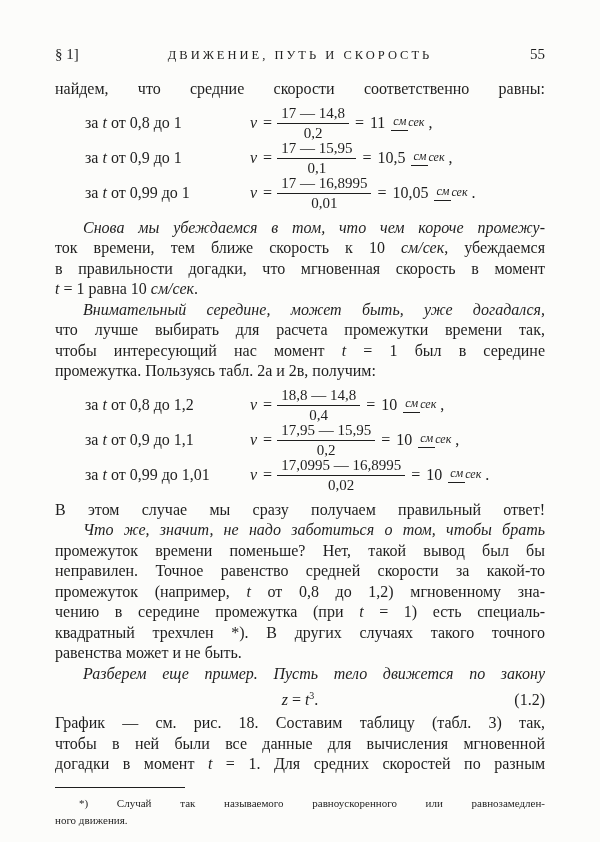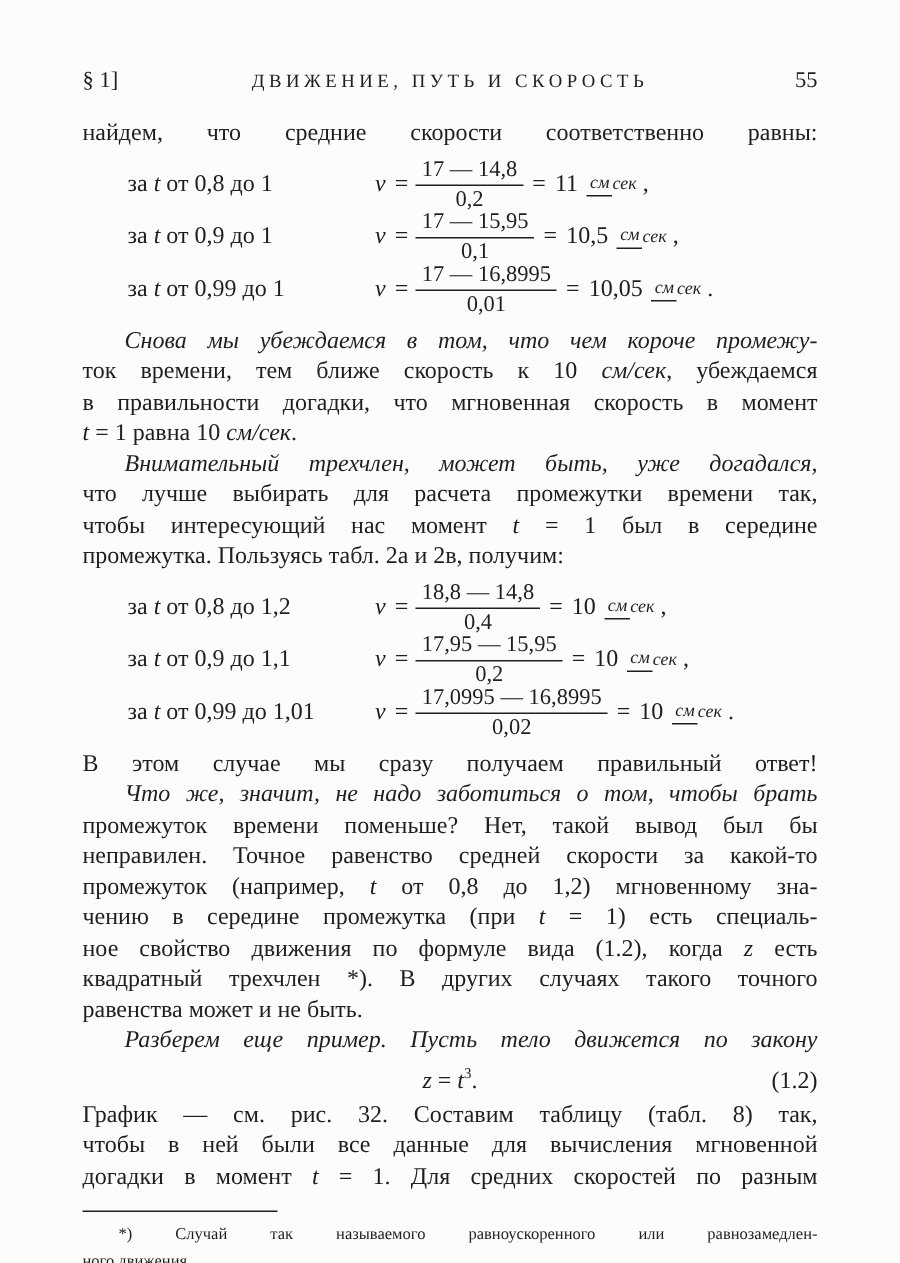--- a/index.html
+++ b/index.html
@@ -130,21 +130,21 @@
   </div>
 
   <div>
     <div class="line ind"><span>Снова мы убеждаемся в том, что чем короче промежу-</span></div>
     <div class="line"><span>ток времени, тем ближе скорость к 10 </span><span class="it">см/сек</span><span>, убеждаемся</span></div>
     <div class="line"><span>в правильности догадки, что мгновенная скорость в момент</span></div>
     <div class="line last"><span class="it">t</span><span> = 1 равна 10 </span><span class="it">см/сек</span><span>.</span></div>
   </div>
 
   <div>
-    <div class="line ind"><span>Внимательный трехчлен, может быть, уже догадался,</span></div>
+    <div class="line ind"><span>Внимательный середине, может быть, уже догадался,</span></div>
     <div class="line"><span>что лучше выбирать для расчета промежутки времени так,</span></div>
     <div class="line"><span>чтобы интересующий нас момент </span><span class="it">t</span><span> = 1 был в середине</span></div>
     <div class="line last"><span>промежутка. Пользуясь табл. 2а и 2в, получим:</span></div>
   </div>
 
   <div class="fgroup">
     <div class="frow">
       <div class="flabel"><span>за </span><span class="it">t</span><span> от 0,8 до 1,2</span></div>
       <div class="fx">
         <span class="v">v</span>
@@ -203,36 +203,35 @@
   <div>
     <div class="line"><span>В этом случае мы сразу получаем правильный ответ!</span></div>
   </div>
 
   <div>
     <div class="line ind"><span>Что же, значит, не надо заботиться о том, чтобы брать</span></div>
     <div class="line"><span>промежуток времени поменьше? Нет, такой вывод был бы</span></div>
     <div class="line"><span>неправилен. Точное равенство средней скорости за какой-то</span></div>
     <div class="line"><span>промежуток (например, </span><span class="it">t</span><span> от 0,8 до 1,2) мгновенному зна-</span></div>
     <div class="line"><span>чению в середине промежутка (при </span><span class="it">t</span><span> = 1) есть специаль-</span></div>
-    <div class="line"><span>ное свойство движения по формуле вида (1.2), когда </span><span class="it">z</span><span> есть</span></div>
     <div class="line"><span>квадратный трехчлен *). В других случаях такого точного</span></div>
     <div class="line last"><span>равенства может и не быть.</span></div>
   </div>
 
   <div>
     <div class="line ind"><span>Разберем еще пример. Пусть тело движется по закону</span></div>
   </div>
 
   <div class="eqrow">
     <div class="eqbody"><span class="it">z</span><span> = </span><span class="it">t</span><sup>3</sup><span>.</span></div>
     <div class="eqnum">(1.2)</div>
   </div>
 
   <div>
-    <div class="line"><span>График — см. рис. 32. Составим таблицу (табл. 8) так,</span></div>
+    <div class="line"><span>График — см. рис. 18. Составим таблицу (табл. 3) так,</span></div>
     <div class="line"><span>чтобы в ней были все данные для вычисления мгновенной</span></div>
     <div class="line"><span>догадки в момент </span><span class="it">t</span><span> = 1. Для средних скоростей по разным</span></div>
   </div>
 
   <div class="footnote">
     <div class="fnrule"></div>
     <div class="fnline ind"><span>*) Случай так называемого равноускоренного или равнозамедлен-</span></div>
     <div class="fnline last"><span>ного движения.</span></div>
   </div>
 

